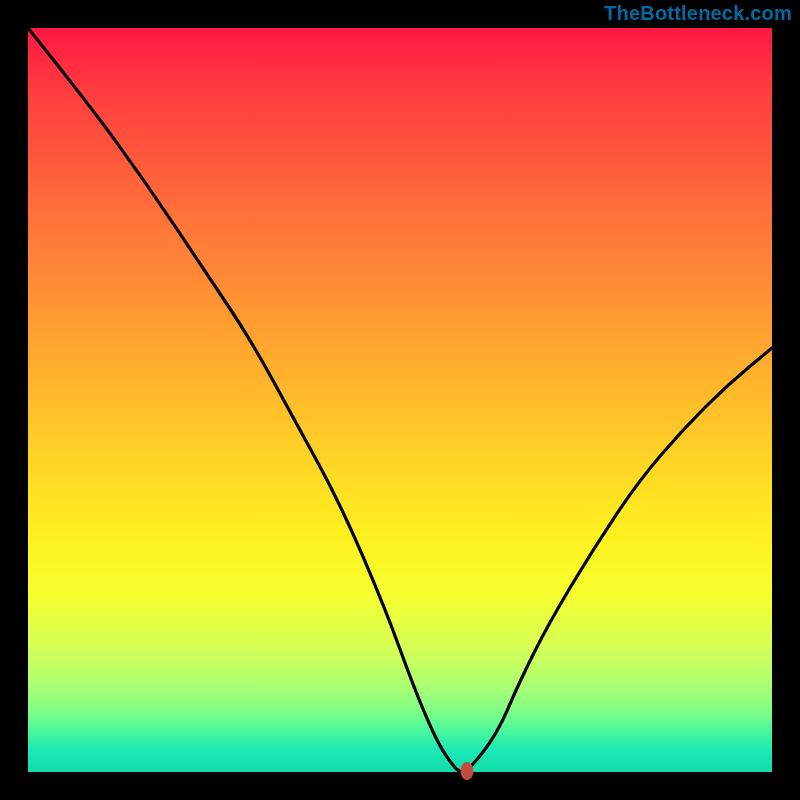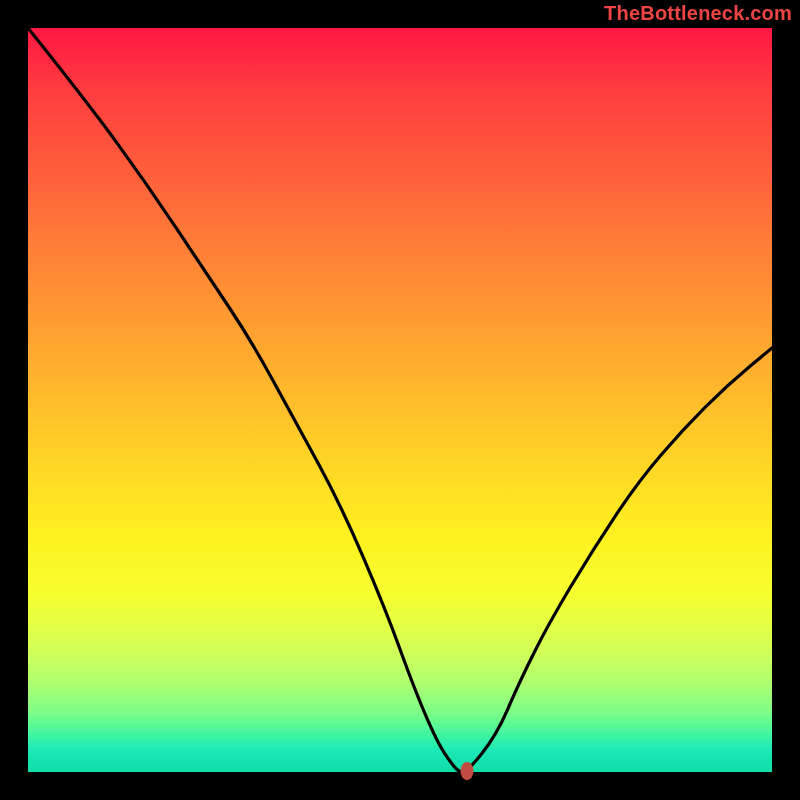--- a/index.html
+++ b/index.html
@@ -14,21 +14,21 @@
   .frame {
     position: relative;
     width: 800px;
     height: 800px;
     background: #000;
   }
   .watermark {
     position: absolute;
     top: 2px;
     right: 8px;
-    color: #ef4444;
+    color: #0369a1;
     font-size: 20px;
     font-weight: 600;
     letter-spacing: 0.2px;
     user-select: none;
     z-index: 4;
   }
   .plot-area {
     position: absolute;
     left: 28px;
     top: 28px;

